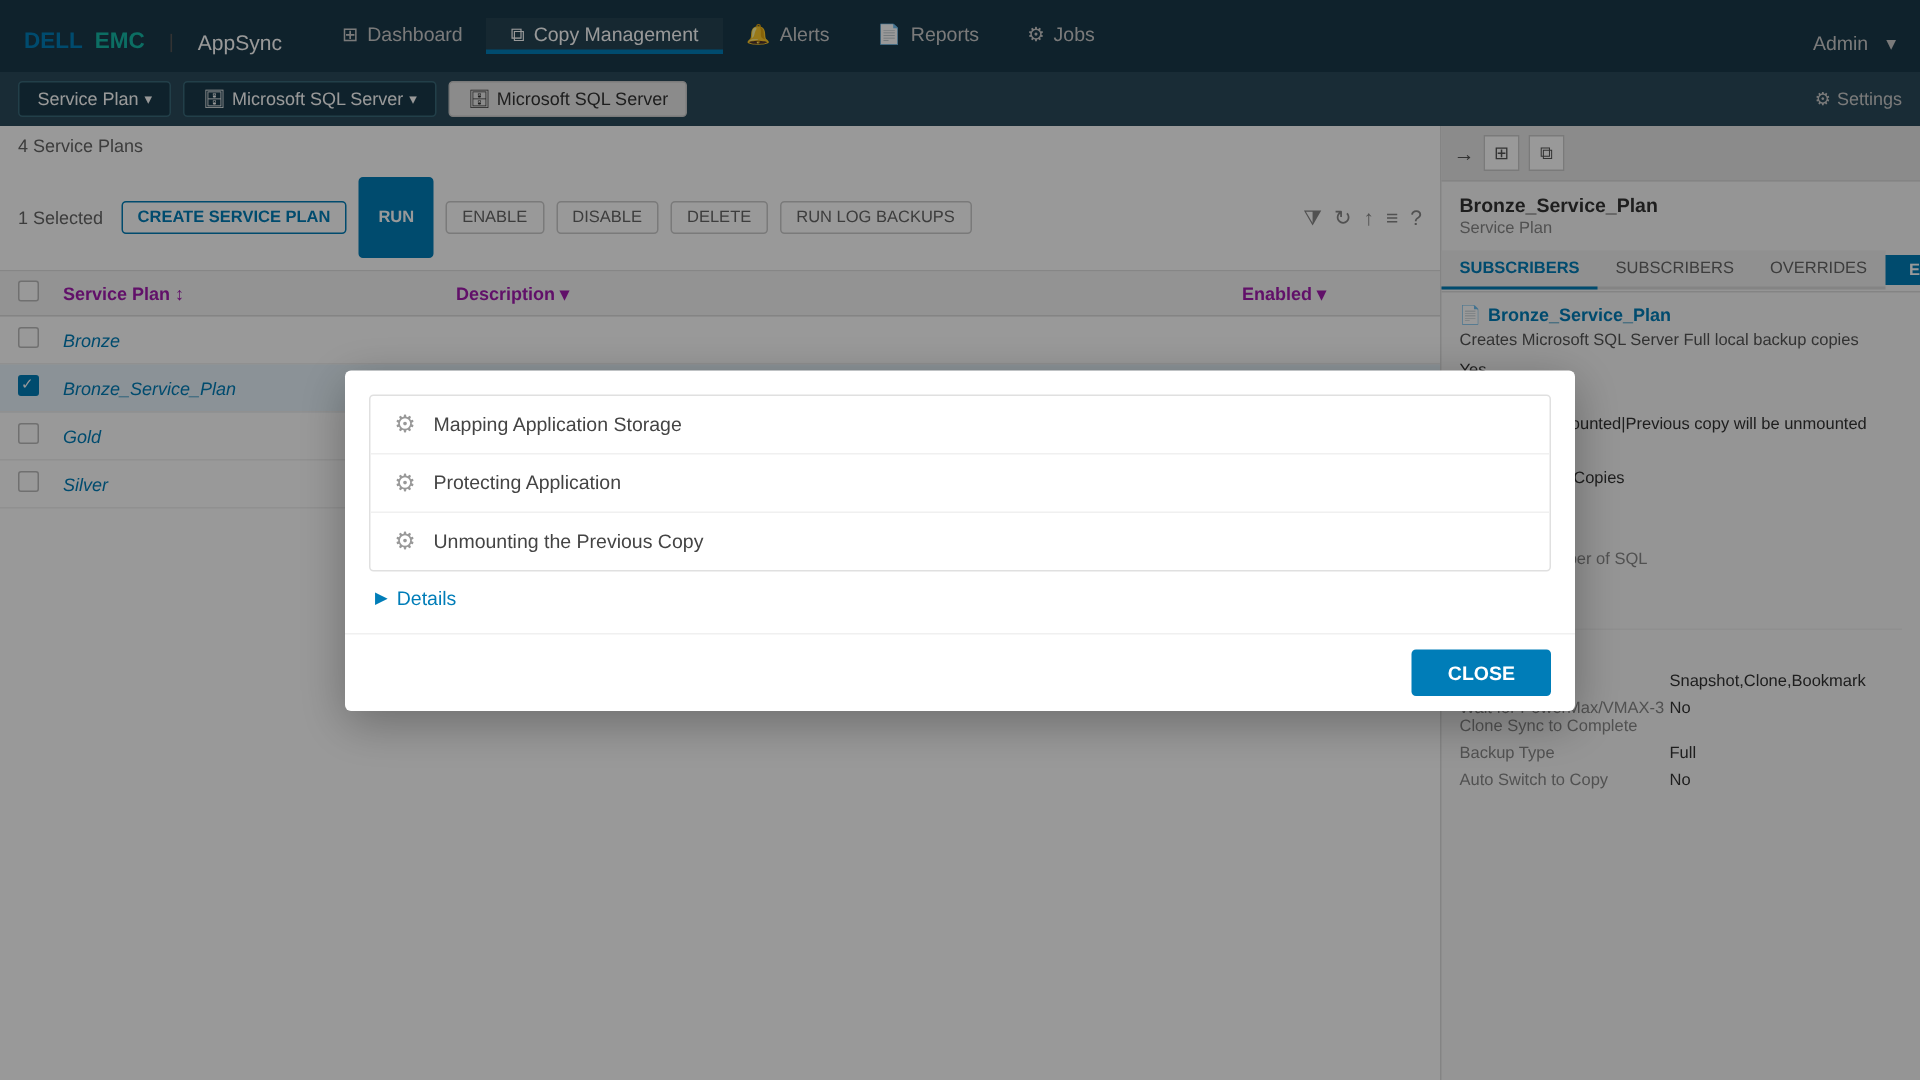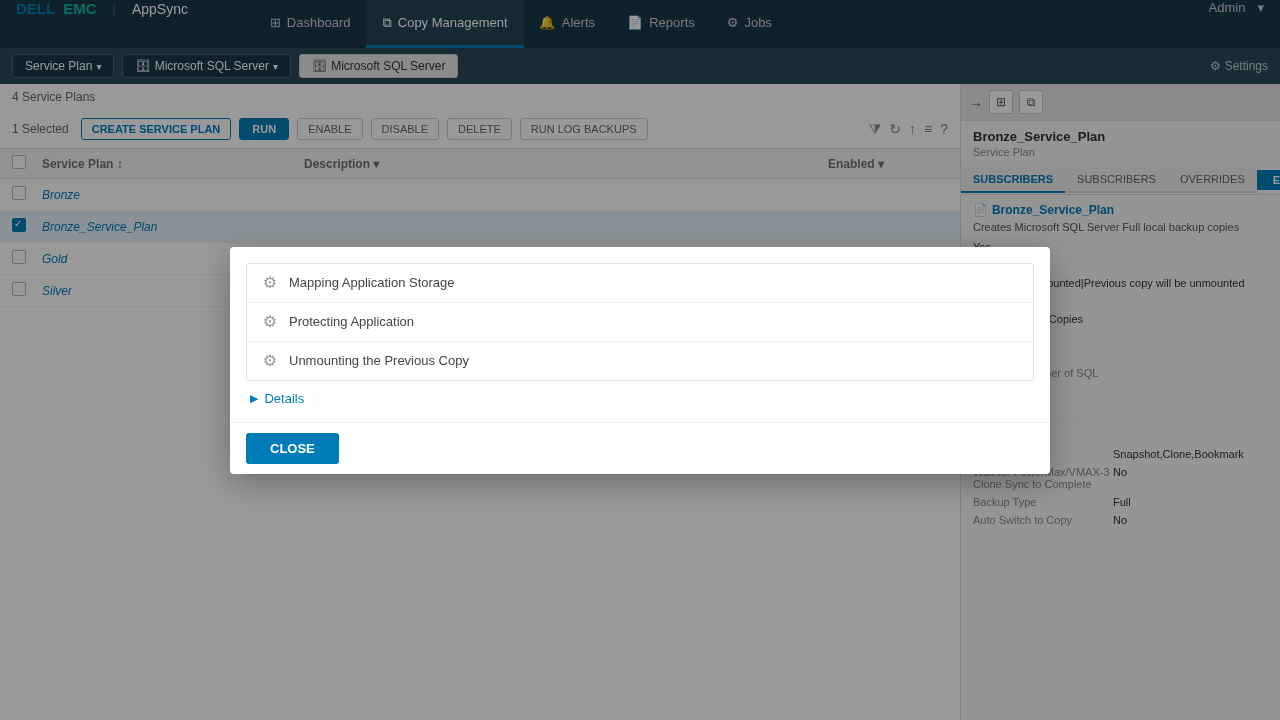--- a/index.html
+++ b/index.html
@@ -3,24 +3,23 @@
   <meta charset="utf-8">
   <style>
     * { box-sizing: border-box; margin: 0; padding: 0; }
     body { font-family: Arial, sans-serif; font-size: 13px; background: #f0f0f0; color: #333; overflow: hidden; width: 1280px; height: 720px; }
 
     
     .top-nav {
       background: #1a3a4a;
       height: 48px;
       display: flex;
-      align-items: flex-start;
-      padding: 0 16px;
+      align-items: flex-end;
+      padding: 12px 16px;
       color: white;
-      gap: 42px;
     }
     .top-nav-logo {
       display: flex;
       align-items: center;
       gap: 8px;
       margin-right: 24px;
     }
     .logo-dell { color: #007db8; font-weight: bold; font-size: 15px; }
     .logo-emc { color: #14b8a6; font-weight: bold; font-size: 15px; }
     .logo-divider { color: #555; margin: 0 8px; }
@@ -127,21 +126,21 @@
       padding: 4px 10px;
       border-radius: 3px;
       font-size: 11px;
       font-weight: bold;
       cursor: pointer;
     }
     .btn-run {
       background: #007db8;
       border: 1px solid #007db8;
       color: white;
-      padding: 4px 12px;
+      padding: 20px 12px;
       border-radius: 3px;
       font-size: 11px;
       font-weight: bold;
       cursor: pointer;
     }
     .btn-toolbar {
       background: white;
       border: 1px solid #ccc;
       color: #666;
       padding: 4px 10px;
@@ -159,21 +158,21 @@
 
     
     .table-header {
       display: flex;
       align-items: center;
       background: #f5f5f5;
       border-bottom: 1px solid #ddd;
       padding: 6px 12px;
       font-size: 12px;
       font-weight: bold;
-      color: #737373;
+      color: #a21caf;
     }
     .th-checkbox { width: 30px; }
     .th-name { flex: 1; }
     .th-desc { flex: 2; }
     .th-enabled { width: 120px; }
 
     .table-row {
       display: flex;
       align-items: center;
       border-bottom: 1px solid #f0f0f0;
@@ -410,21 +409,21 @@
       color: #007db8;
       font-size: 13px;
       cursor: pointer;
     }
     .details-arrow {
       font-size: 11px;
     }
     .modal-footer {
       padding: 10px 16px;
       display: flex;
-      justify-content: flex-start;
+      justify-content: flex-end;
       border-top: 1px solid #f0f0f0;
     }
     .btn-close-modal {
       background: #007db8;
       color: white;
       border: none;
       padding: 8px 24px;
       font-size: 13px;
       font-weight: bold;
       cursor: pointer;

